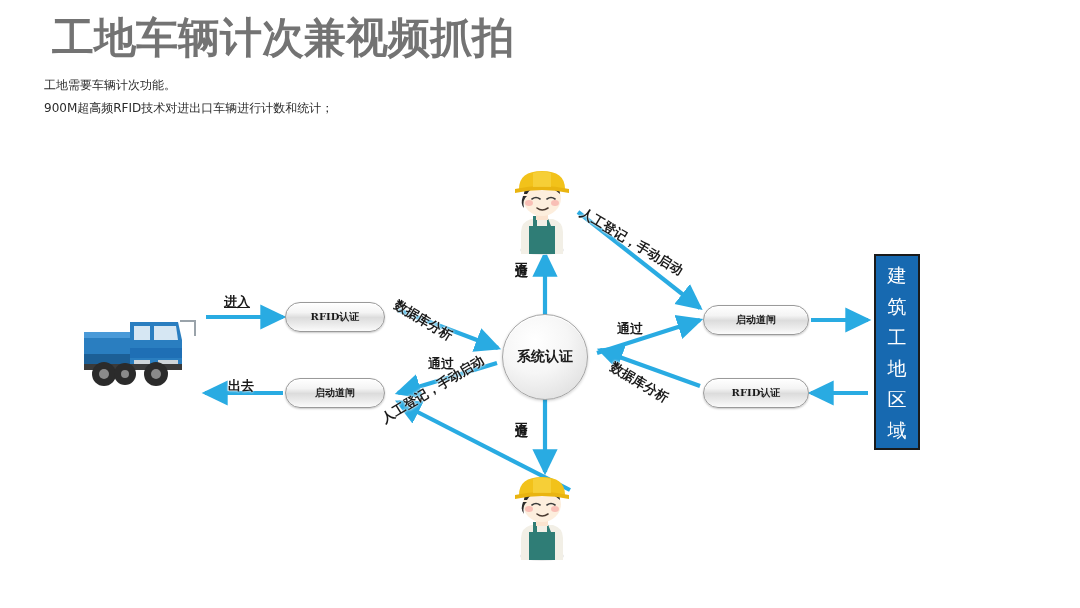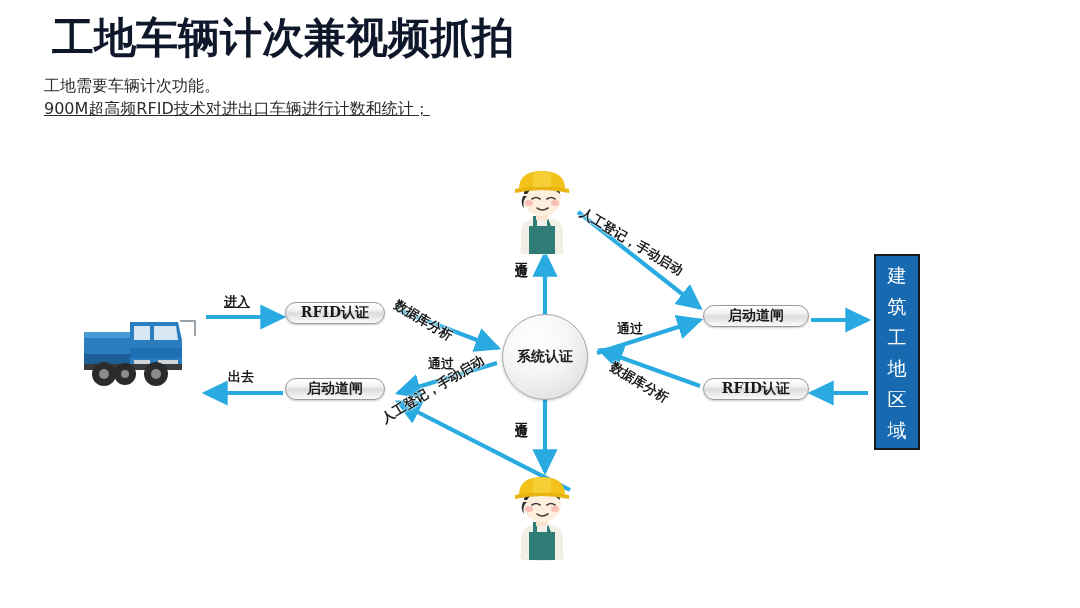--- a/index.html
+++ b/index.html
@@ -23,67 +23,67 @@
     width: 1080px;
   }
   #page-title {
     position: absolute;
     left: 52px;
     top: 16px;
     font-family: "DejaVu Sans", "Liberation Sans", sans-serif;
     font-size: 42px;
     font-weight: bold;
     letter-spacing: 0px;
-    color: #0f172a;
+    color: #737373;
     white-space: nowrap;
     line-height: 1.05;
   }
   #subtitle-block {
     position: absolute;
     left: 44px;
     top: 74px;
     font-family: "DejaVu Serif", "Liberation Serif", serif;
-    font-size: 16px;
+    font-size: 12px;
     line-height: 23px;
     color: #2b2b2b;
     white-space: nowrap;
   }
   #subtitle-block .sub-line { display: block; }
-  #subtitle-block .sub-line.bold-lead { font-family: "DejaVu Sans", "Liberation Sans", sans-serif; text-decoration: underline; }
+  #subtitle-block .sub-line.bold-lead { font-family: "DejaVu Sans", "Liberation Sans", sans-serif; }
 
   
   #diagram {
     position: absolute;
     left: 0;
     top: 150px;
     width: 1080px;
     height: 458px;
   }
   #wires {
     position: absolute;
     left: 0; top: 0;
     width: 1080px;
     height: 458px;
   }
 
   
   .node-rect {
     position: absolute;
     box-sizing: border-box;
-    height: 22px;
+    height: 30px;
     border-radius: 15px;
     border: 1px solid #9a9a9a;
     background: linear-gradient(to bottom,
                 #ffffff 0%, #f4f4f4 34%, #dcdcdc 52%, #ececec 78%, #fbfbfb 100%);
     box-shadow: 0 1px 2px rgba(0,0,0,0.22), inset 0 1px 0 rgba(255,255,255,0.9);
     display: flex;
     align-items: center;
     justify-content: center;
     font-family: "DejaVu Serif", "Liberation Serif", serif;
-    font-size: 14px;
+    font-size: 10px;
     font-weight: bold;
     color: #1a1a1a;
     white-space: nowrap;
     z-index: 6;
   }
 
   
   .node-circle {
     position: absolute;
     box-sizing: border-box;
@@ -299,21 +299,21 @@
     <span class="zchar">建</span>
     <span class="zchar">筑</span>
     <span class="zchar">工</span>
     <span class="zchar">地</span>
     <span class="zchar">区</span>
     <span class="zchar">域</span>
   </div>
 
   <div class="edge-label" style="left:224px; top:143px;text-decoration:underline;">进入</div>
 
-  <div class="edge-label" style="left:228px; top:218px;">出去</div>
+  <div class="edge-label" style="left:228px; top:227px;">出去</div>
 
   <div class="edge-label rot-dn" style="left:400px; top:146px;">数据库分析</div>
 
   <div class="edge-label rot-dn-r" style="left:616px; top:208px;">数据库分析</div>
 
   <div class="edge-label" style="left:617px; top:170px;">通过</div>
 
   <div class="edge-label" style="left:428px; top:205px;">通过</div>
 
   <div class="edge-label vert" style="left:514px; top:102px;">不通过</div>

